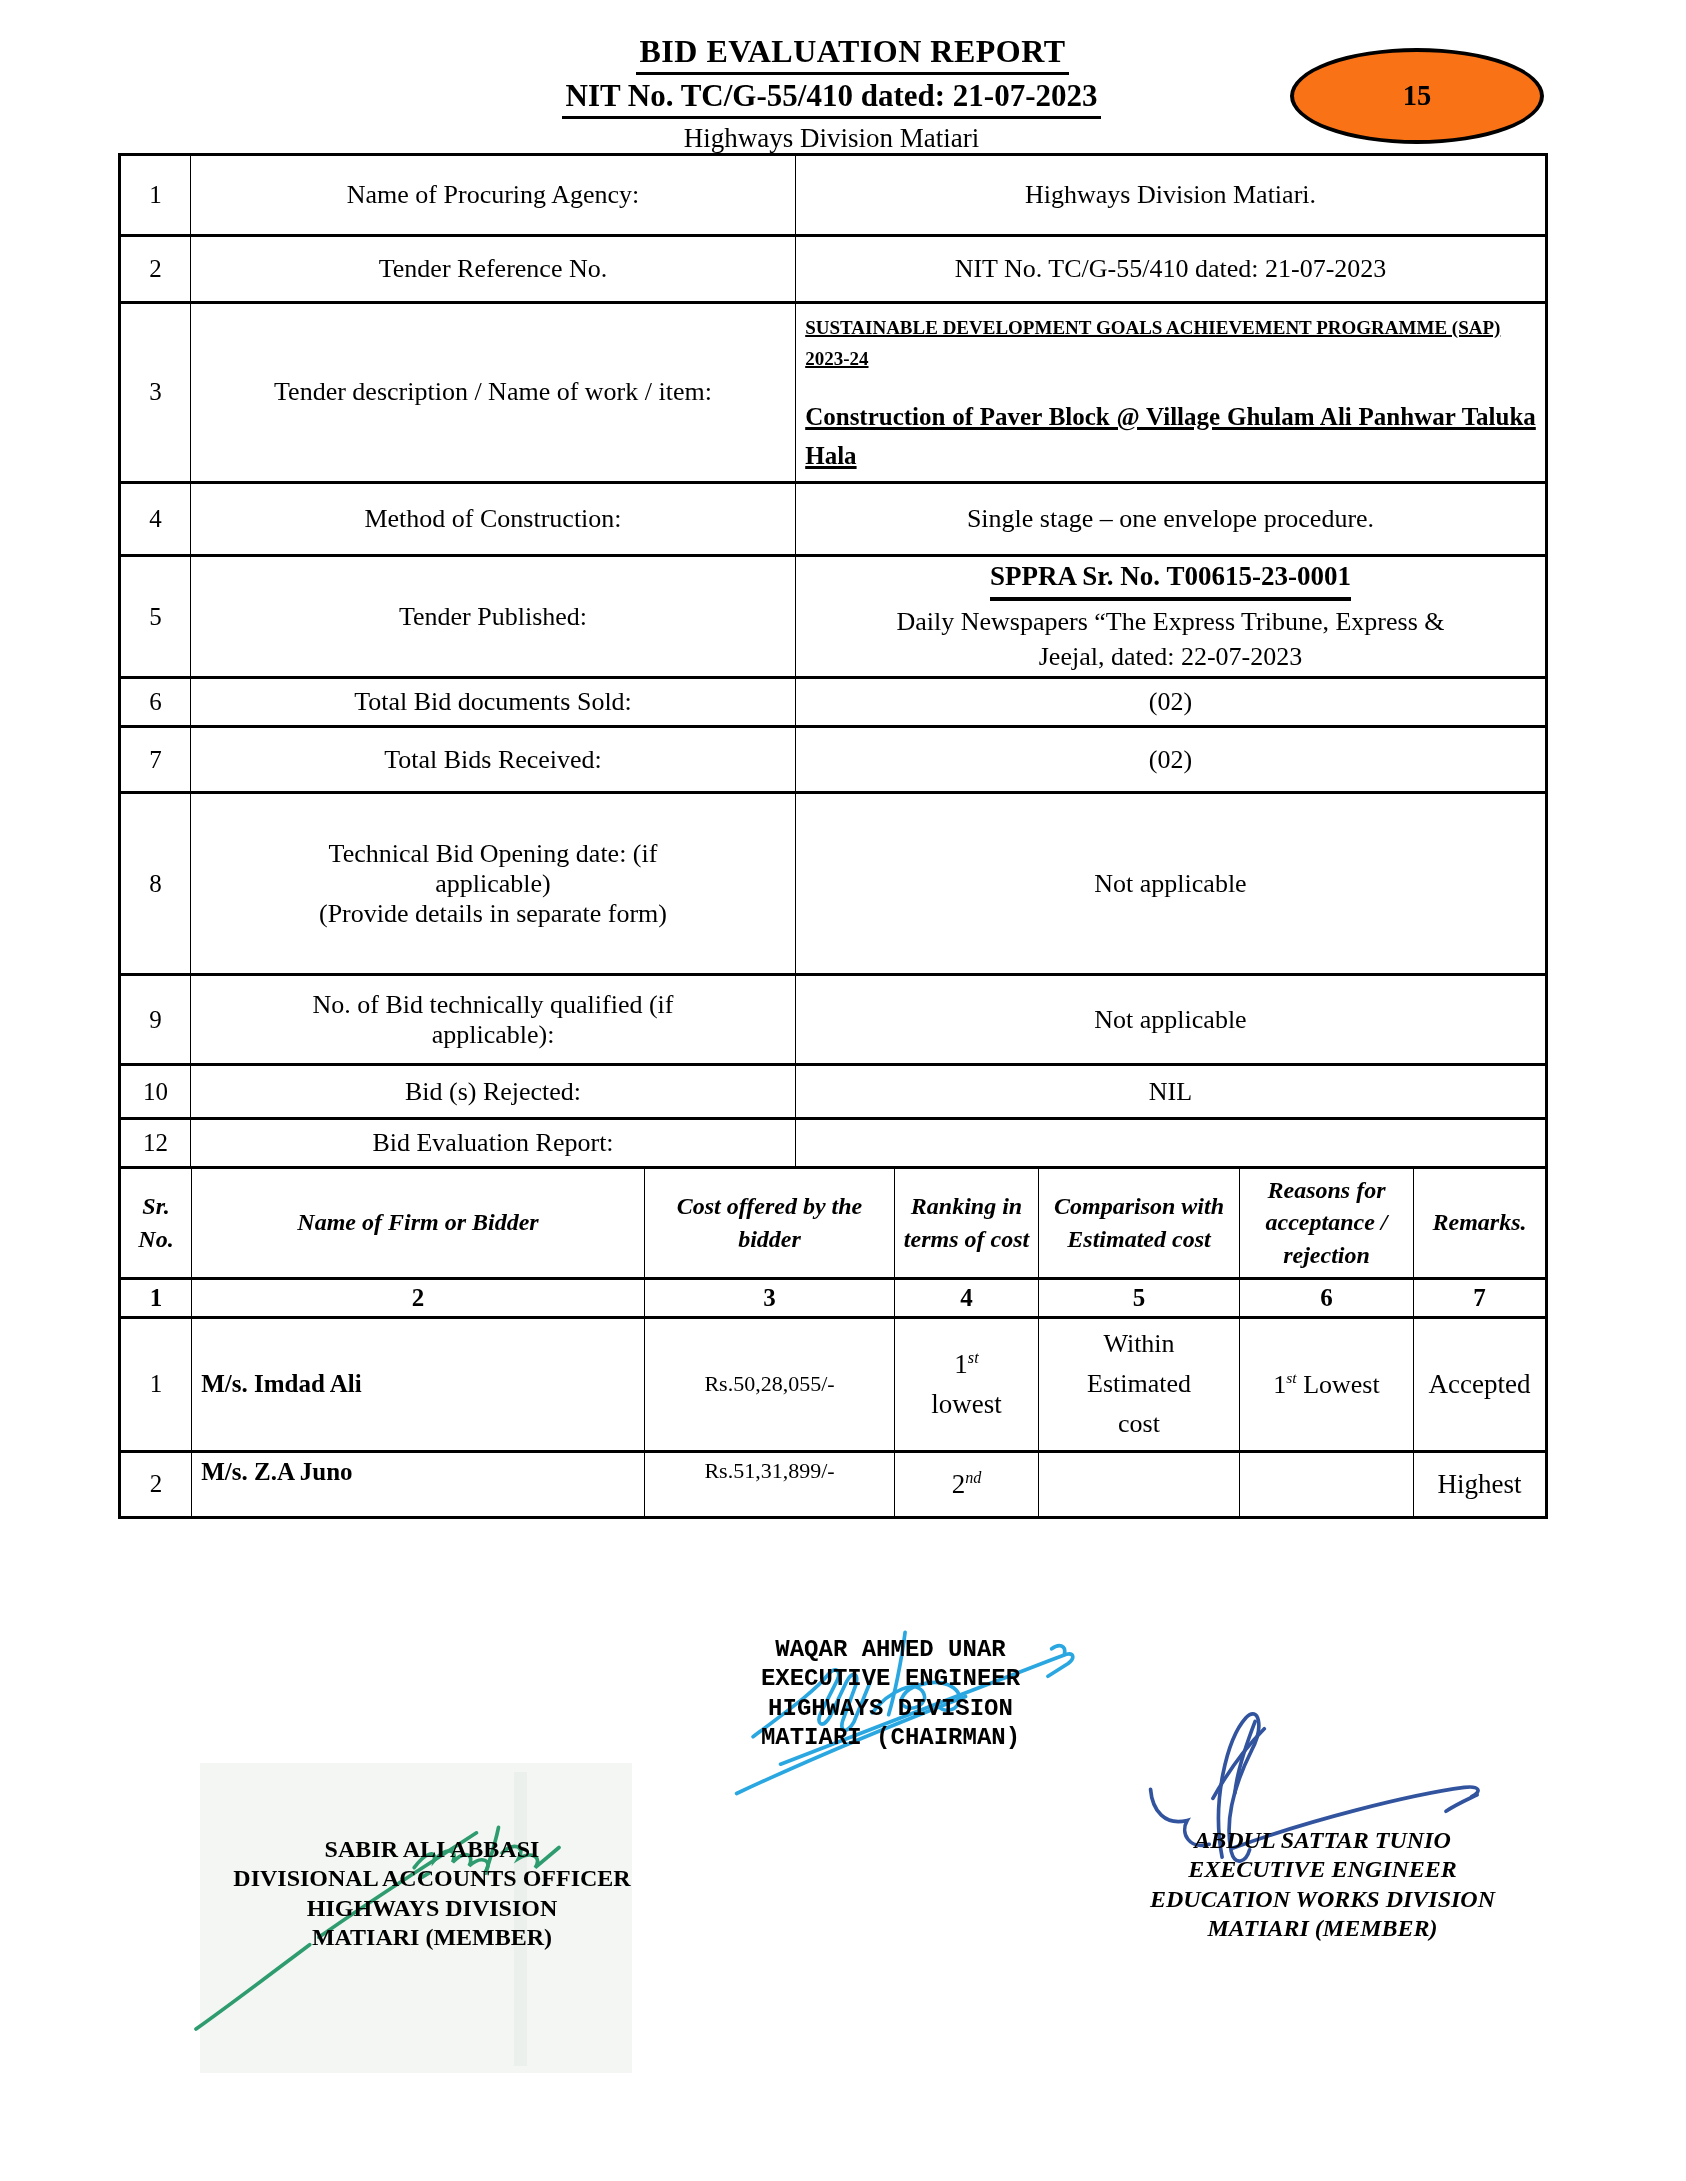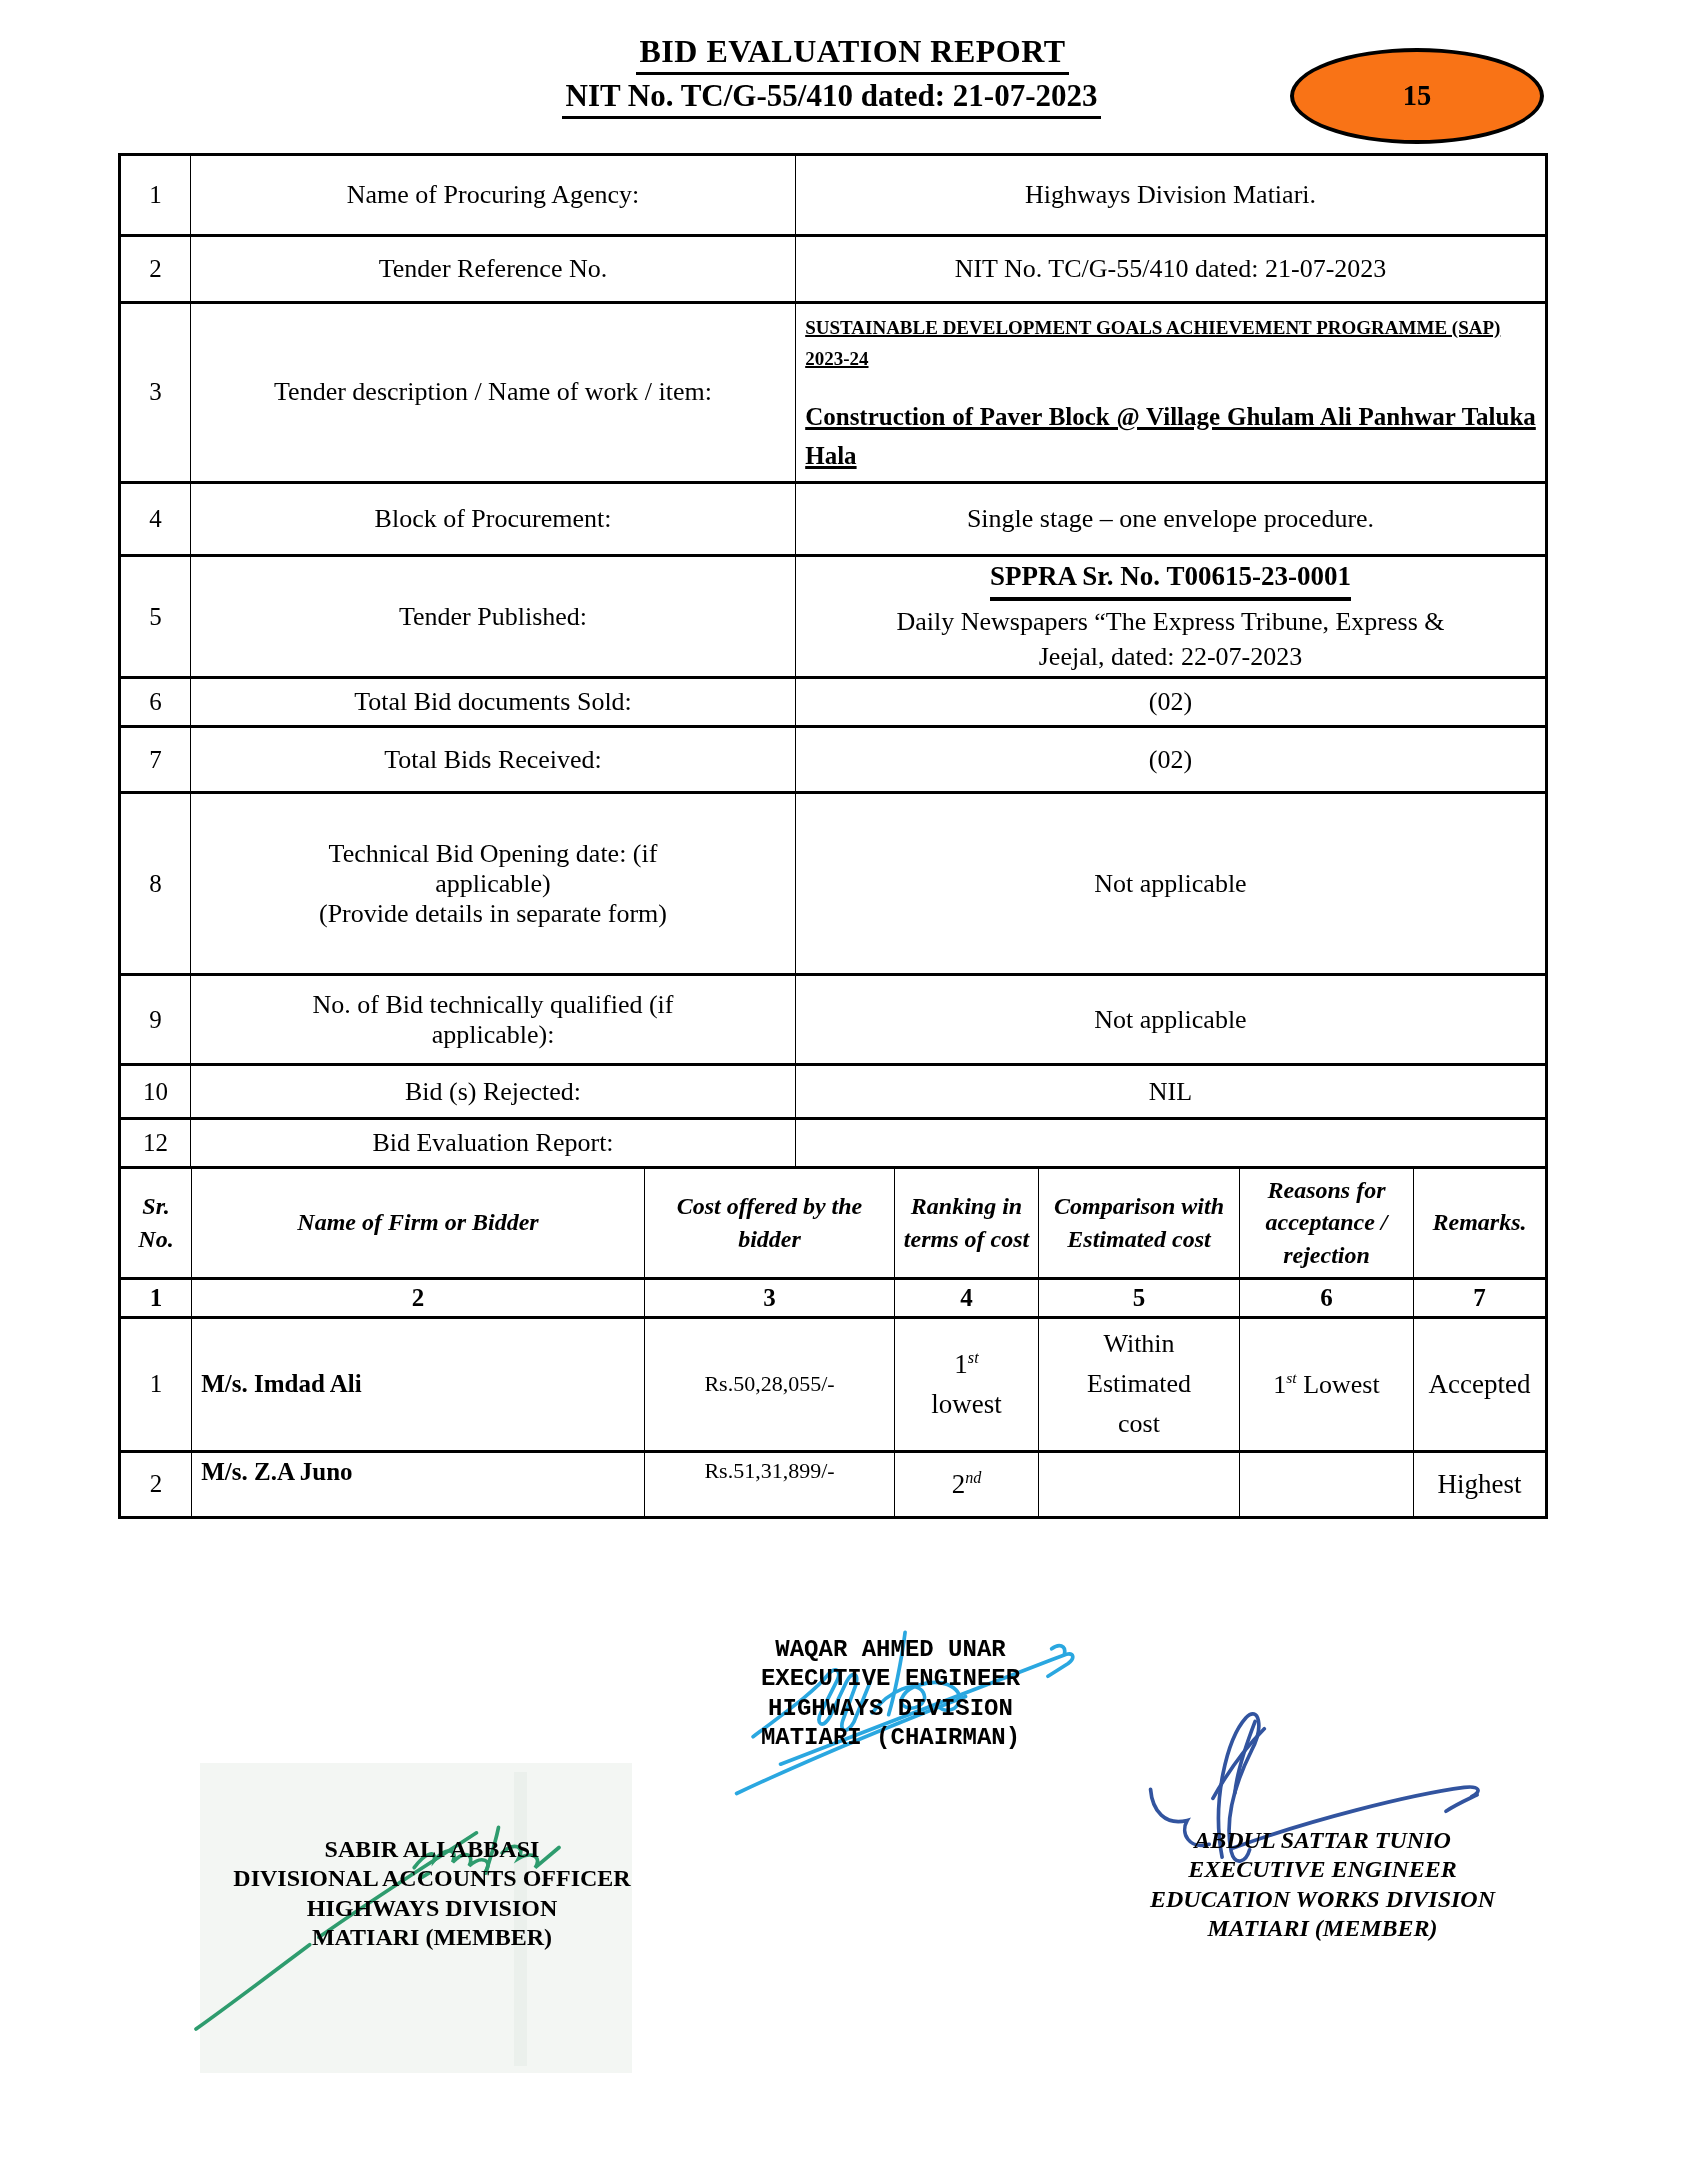--- a/index.html
+++ b/index.html
@@ -69,20 +69,21 @@
   .scan-tint2{position:absolute;left:514px;top:1772px;width:13px;height:294px;background:rgba(222,228,224,0.35);}
 </style>
 </head>
 <body>
 
 <div class="page">
 
   <div class="doc-header">
     <div><span class="doc-title">BID EVALUATION REPORT</span></div>
     <div><span class="doc-subtitle">NIT No. TC/G-55/410 dated: 21-07-2023</span></div>
+    <div class="doc-org">Highways Division Matiari</div>
   </div>
 
   <div class="page-badge">
     <span>15</span>
   </div>
 
   <div class="tables">
 
     <table class="info-table">
       <colgroup>
@@ -109,21 +110,21 @@
         <td class="label-cell">Tender description / Name of work / item:</td>
         <td class="value-left">
           <div class="sap-heading">SUSTAINABLE DEVELOPMENT GOALS ACHIEVEMENT PROGRAMME (SAP)
 2023-24</div>
           <div class="construction">Construction of Paver Block @ Village Ghulam Ali Panhwar Taluka Hala</div>
         </td>
       </tr>
 
       <tr style="height:73px">
         <td class="no-cell">4</td>
-        <td class="label-cell">Block of Procurement:</td>
+        <td class="label-cell">Method of Construction:</td>
         <td class="value-cell">Single stage – one envelope procedure.</td>
       </tr>
 
       <tr style="height:100px">
         <td class="no-cell">5</td>
         <td class="label-cell">Tender Published:</td>
         <td class="value-cell">
           <div><span class="sppra-line">SPPRA Sr. No. T00615-23-0001</span></div>
           <div class="published-rest">Daily Newspapers “The Express Tribune, Express &amp;
 Jeejal, dated: 22-07-2023</div>

